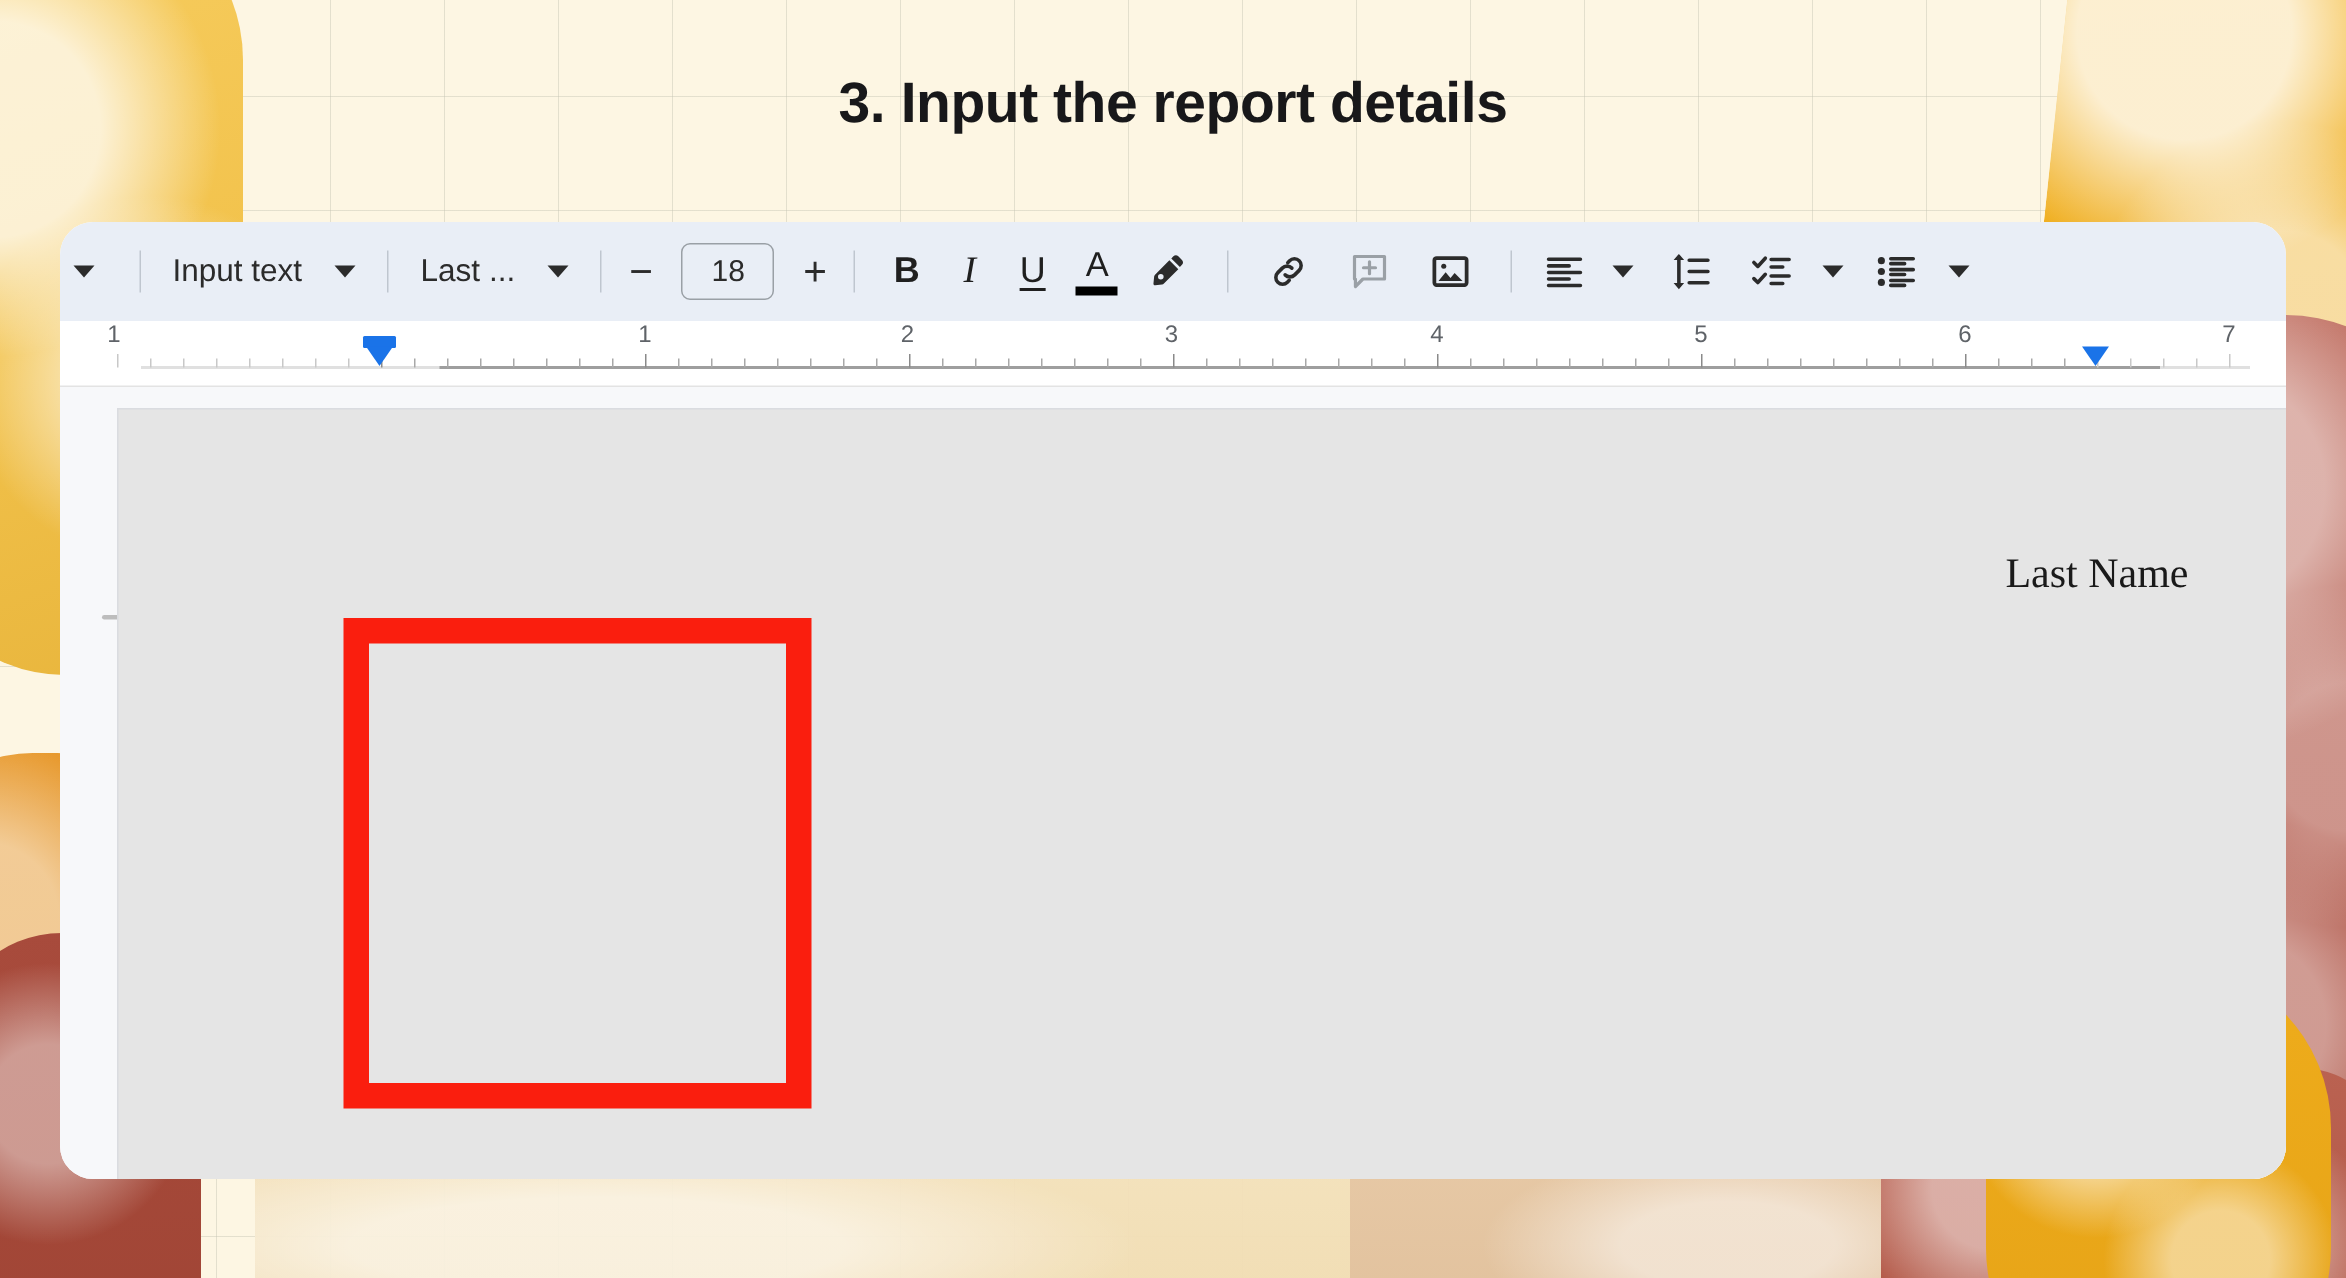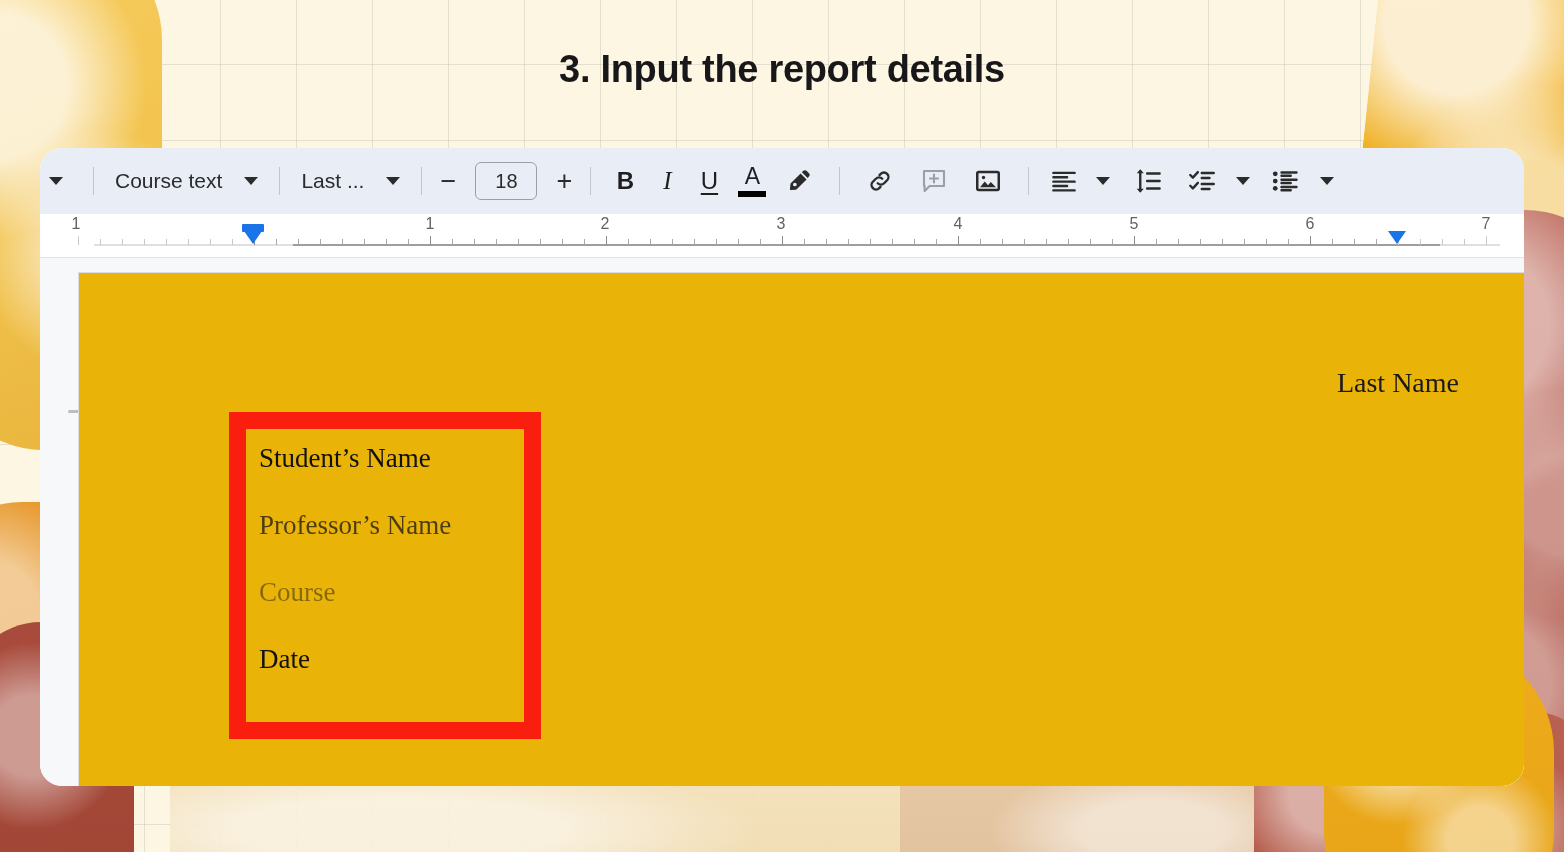--- a/index.html
+++ b/index.html
@@ -232,21 +232,21 @@
     overflow: hidden;
   }
   #outline-handle {
     position: absolute; left: 28px; top: 152px;
     width: 22px; height: 3px; background: #BDBDBD; border-radius: 2px;
   }
   #page {
     position: absolute;
     left: 38px; top: 14px;
     width: 1474px; height: 560px;
-    background: #eab308;
+    background: #e5e5e5;
     border: 1px solid #DADCE0;
     border-bottom: none;
     overflow: hidden;
   }
   #lastname {
     position: absolute; right: 92px; top: 94px;
     font-family: "Liberation Serif", serif;
     font-size: 28px; color: #1A1A1A;
   }
   #doc-lines {
@@ -288,21 +288,21 @@
 
   <div id="toolbar">
 
     <div class="tb-btn icon-btn" style="margin-left:-8px;width:48px;">
       <span class="caret"></span>
     </div>
 
     <div class="tb-sep"></div>
 
     <div id="style-dd">
-      <span class="lbl">Course text</span>
+      <span class="lbl">Input text</span>
       <span class="caret"></span>
     </div>
 
     <div class="tb-sep"></div>
 
     <div id="font-dd">
       <span class="lbl">Last ...</span>
       <span class="caret"></span>
     </div>
 
@@ -498,31 +498,17 @@
     <div class="indent-marker" style="left:204px;"></div>
     <div class="indent-marker" style="left:1348px;"></div>
   </div>
 
   <div id="page-area">
     <div id="outline-handle"></div>
 
     <div id="page">
       <div id="lastname">Last Name</div>
 
-      <div id="doc-lines">
-        <div class="doc-line">
-          <span style="opacity:1">Student’s Name</span>
-        </div>
-        <div class="doc-line">
-          <span style="opacity:.72">Professor’s Name</span>
-        </div>
-        <div class="doc-line">
-          <span style="opacity:.45">Course</span>
-        </div>
-        <div class="doc-line">
-          <span style="opacity:1">Date</span>
-        </div>
-      </div>
 
       <div id="redbox"></div>
     </div>
   </div>
 </div>
 
 </body></html>

